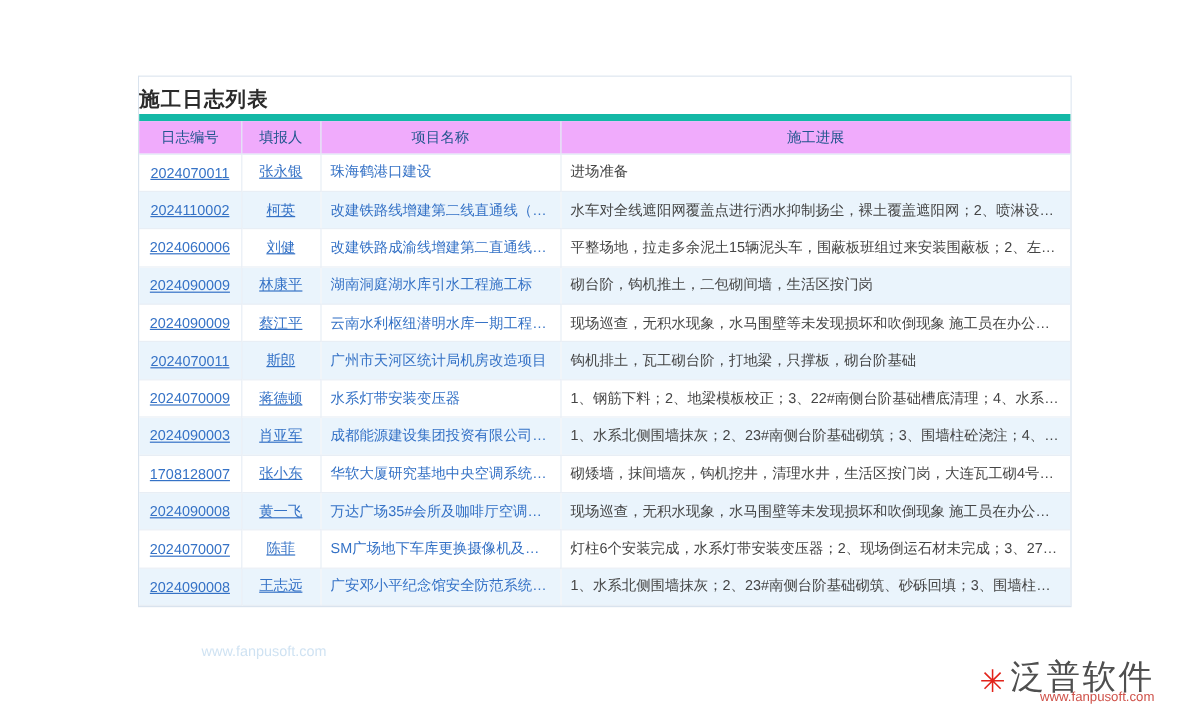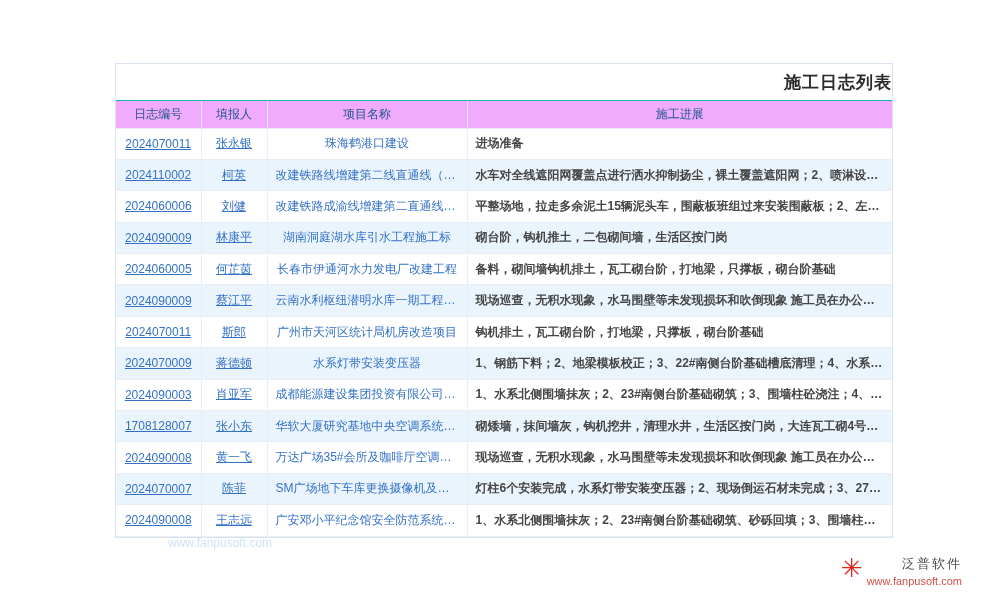--- a/index.html
+++ b/index.html
@@ -14,26 +14,26 @@
   .card {
     position:absolute;
     left:115px; top:63px;
     width:778px;
     background:#ffffff;
     border:1px solid #d9e3ee;
   }
   .title-bar {
     height:37px;
     line-height:37px;
-    text-align:right;
+    text-align:left;
     font-size:17px;
     font-weight:bold;
     color:#2b2b2b;
     background:#ffffff;
-    border-bottom:1px solid #14b8a6;
+    border-bottom:6px solid #14b8a6;
     letter-spacing:1px;
   }
   table.log-table {
     width:100%;
     border-collapse:collapse;
     table-layout:fixed;
     font-size:12px;
   }
   table.log-table thead th {
     background:#f0abfc;
@@ -62,27 +62,26 @@
   table.log-table tbody tr:nth-child(even) td { background-color:#eaf4fc; }
   td.c-id, td.c-reporter {
     text-align:center;
     color:#3572c6;
     padding:0 4px;
     cursor:pointer;
     text-decoration:underline;
   }
   td.c-project {
     color:#3572c6;
-    text-align:center;
+    text-align:left;
     cursor:pointer;
   }
   td.c-progress {
     color:#454545;
     text-align:left;
-    font-weight:bold;
   }
   .faint-mark {
     position:absolute;
     font-size:12px;
     color:#a8cbe8;
     opacity:0.55;
     pointer-events:none;
   }
   .brand {
     position:absolute;
@@ -93,21 +92,21 @@
   }
   .brand-icon {
     font-size:26px;
     line-height:26px;
     color:#e2231a;
     margin-right:4px;
     margin-top:2px;
   }
   .brand-text-wrap { text-align:right; }
   .brand-name {
-    font-size:13px;
+    font-size:28px;
     color:#4f4f4f;
     letter-spacing:2px;
     line-height:22px;
   }
   .brand-url {
     font-size:11px;
     color:#cf5149;
     line-height:13px;
   }
 </style>
@@ -156,26 +155,20 @@
     <td class="c-progress">平整场地，拉走多余泥土15辆泥头车，围蔽板班组过来安装围蔽板；2、左辅道...</td>
   </tr>
 
   <tr>
     <td class="c-id">2024090009</td>
     <td class="c-reporter">林康平</td>
     <td class="c-project">湖南洞庭湖水库引水工程施工标</td>
     <td class="c-progress">砌台阶，钩机推土，二包砌间墙，生活区按门岗</td>
   </tr>
 
-  <tr>
-    <td class="c-id">2024060005</td>
-    <td class="c-reporter">何芷茵</td>
-    <td class="c-project">长春市伊通河水力发电厂改建工程</td>
-    <td class="c-progress">备料，砌间墙钩机排土，瓦工砌台阶，打地梁，只撑板，砌台阶基础</td>
-  </tr>
 
   <tr>
     <td class="c-id">2024090009</td>
     <td class="c-reporter">蔡江平</td>
     <td class="c-project">云南水利枢纽潜明水库一期工程施工标</td>
     <td class="c-progress">现场巡查，无积水现象，水马围壁等未发现损坏和吹倒现象 施工员在办公室做内...</td>
   </tr>
 
   <tr>
     <td class="c-id">2024070011</td>

